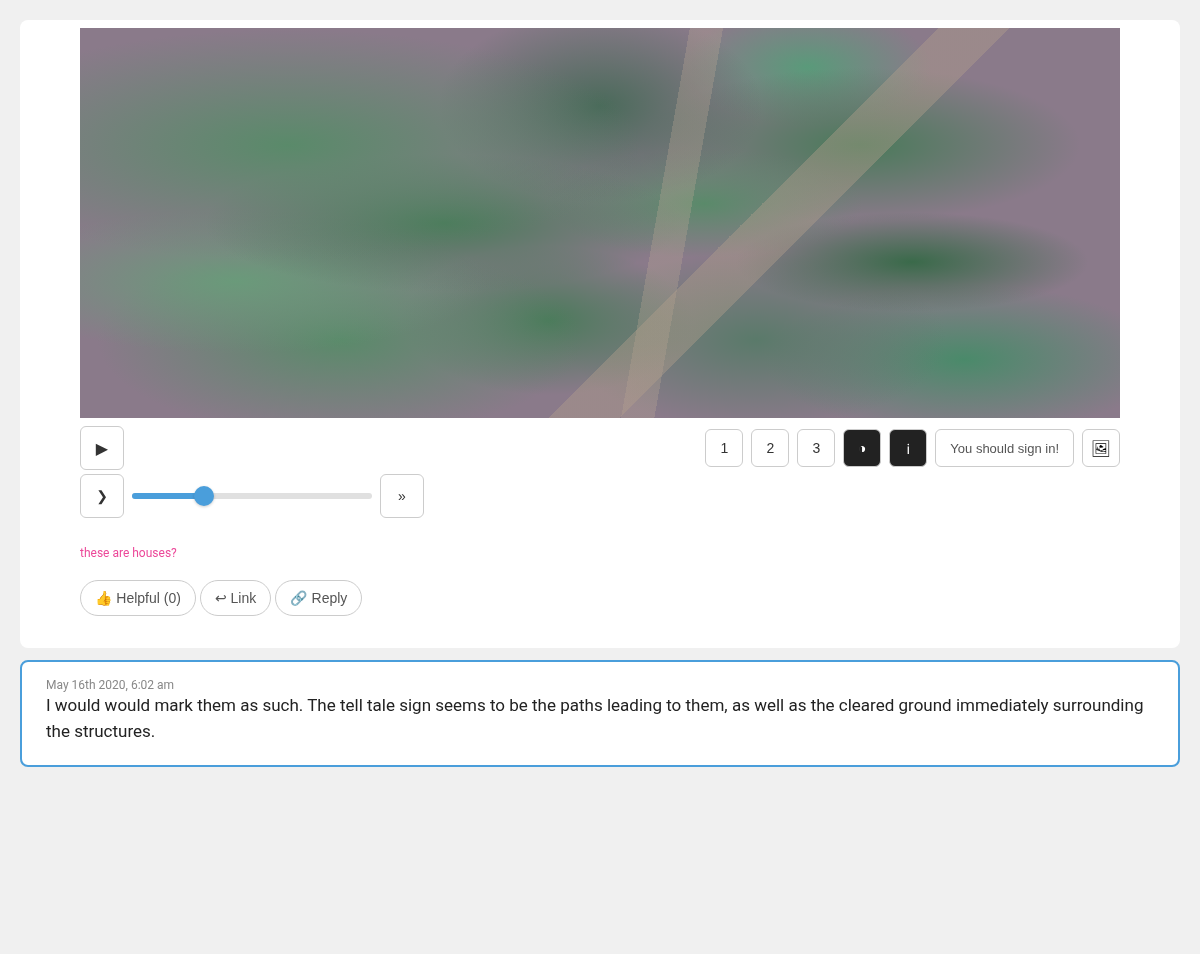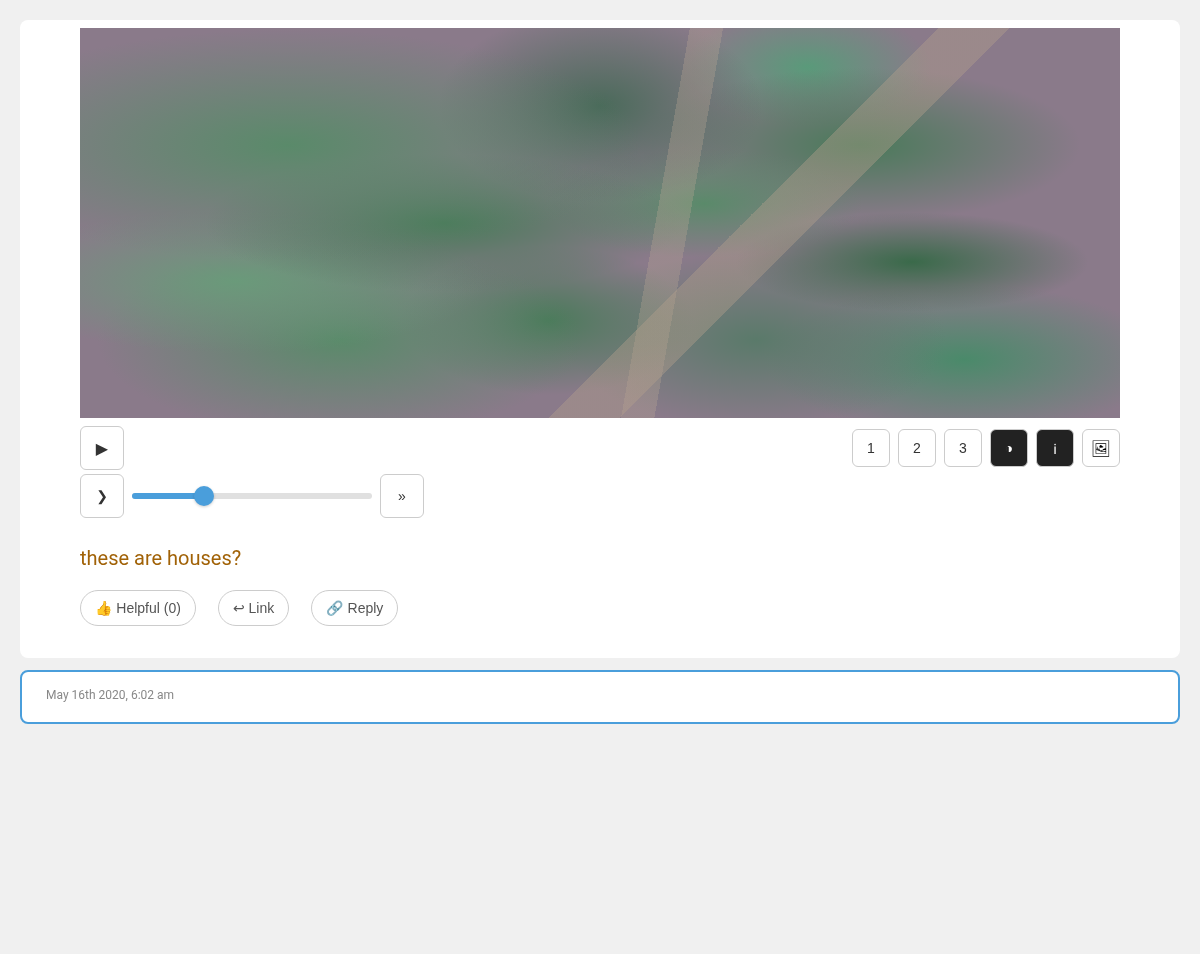--- a/index.html
+++ b/index.html
@@ -148,27 +148,27 @@
       cursor: pointer;
       display: flex;
       align-items: center;
       justify-content: center;
       font-size: 16px;
     }
     .comment-section {
       padding: 20px 60px 8px;
     }
     .comment-text {
-      font-size: 20px;
-      color: #a16207;
+      font-size: 12px;
+      color: #ec4899;
       margin-bottom: 20px;
     }
     .comment-actions {
       display: flex;
-      gap: 22px;
+      gap: 4px;
       align-items: center;
     }
     .action-btn {
       height: 36px;
       padding: 0 14px;
       border: 1.5px solid #ccc;
       border-radius: 20px;
       background: #fff;
       cursor: pointer;
       font-size: 14px;
@@ -232,20 +232,21 @@
         <div class="spacer"></div>
         <button class="num-btn">1</button>
         <button class="num-btn">2</button>
         <button class="num-btn">3</button>
         <button class="icon-btn">
           <span>◑</span>
         </button>
         <button class="icon-btn">
           <span>ℹ</span>
         </button>
+        <button class="sign-in-btn">You should sign in!</button>
         <button class="image-btn">
           <span>🖼</span>
         </button>
       </div>
 
       <div class="row2">
         <button class="ctrl-btn">
           <span>❯</span>
         </button>
         <div class="slider-container">
@@ -265,14 +266,15 @@
       <div class="comment-actions">
         <button class="action-btn">👍 Helpful (0)</button>
         <button class="action-btn">↩ Link</button>
         <button class="action-btn">🔗 Reply</button>
       </div>
     </div>
   </div>
 
   <div class="reply-card">
     <div class="reply-timestamp">May 16th 2020, 6:02 am</div>
+    <p class="reply-text">I would would mark them as such. The tell tale sign seems to be the paths leading to them, as well as the cleared ground immediately surrounding the structures.</p>
   </div>
 </div>
 
 </body></html>

